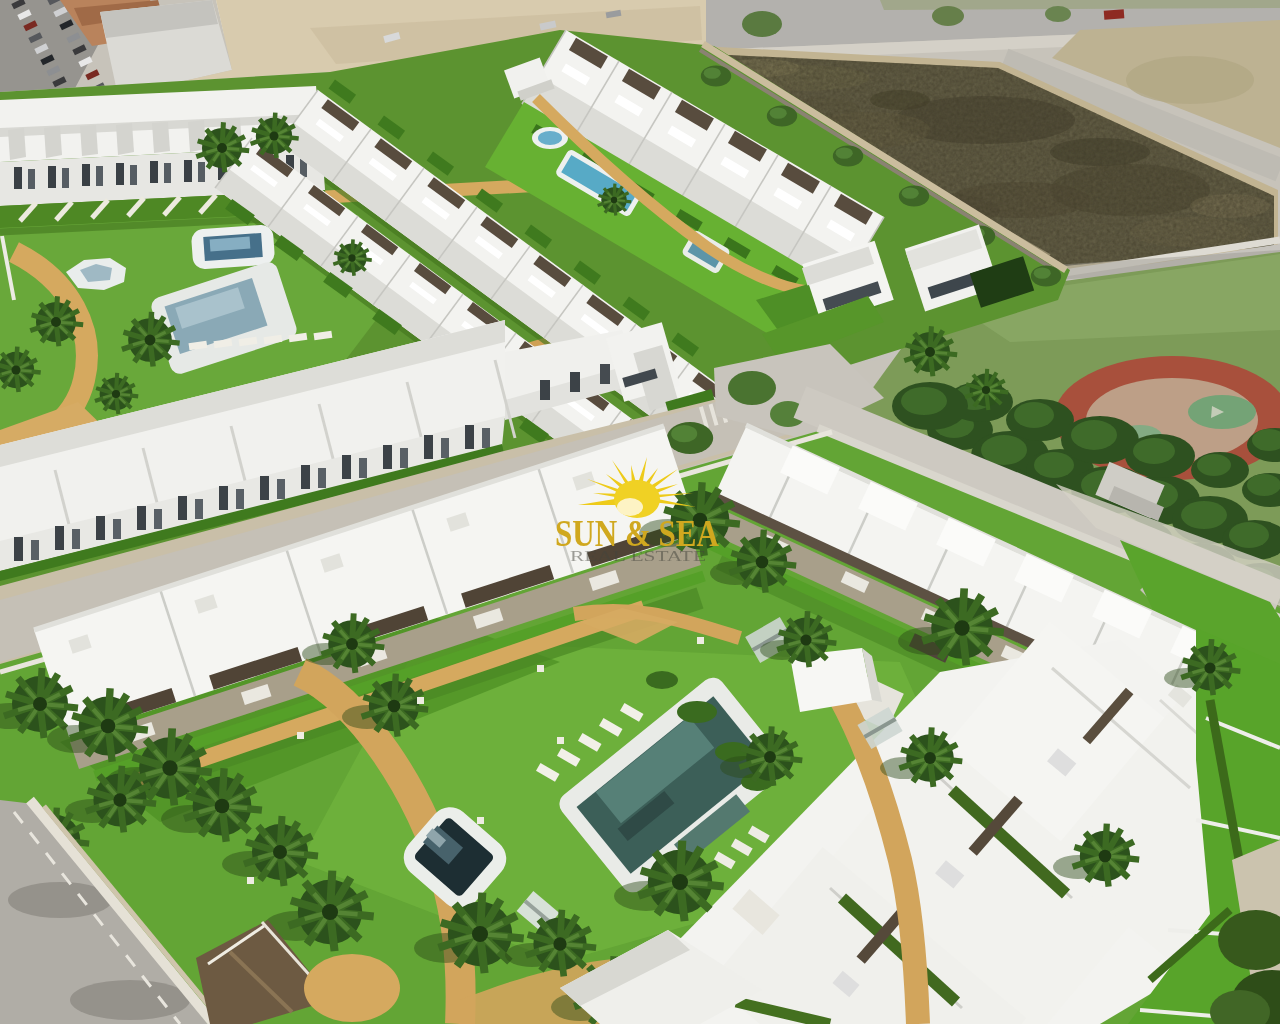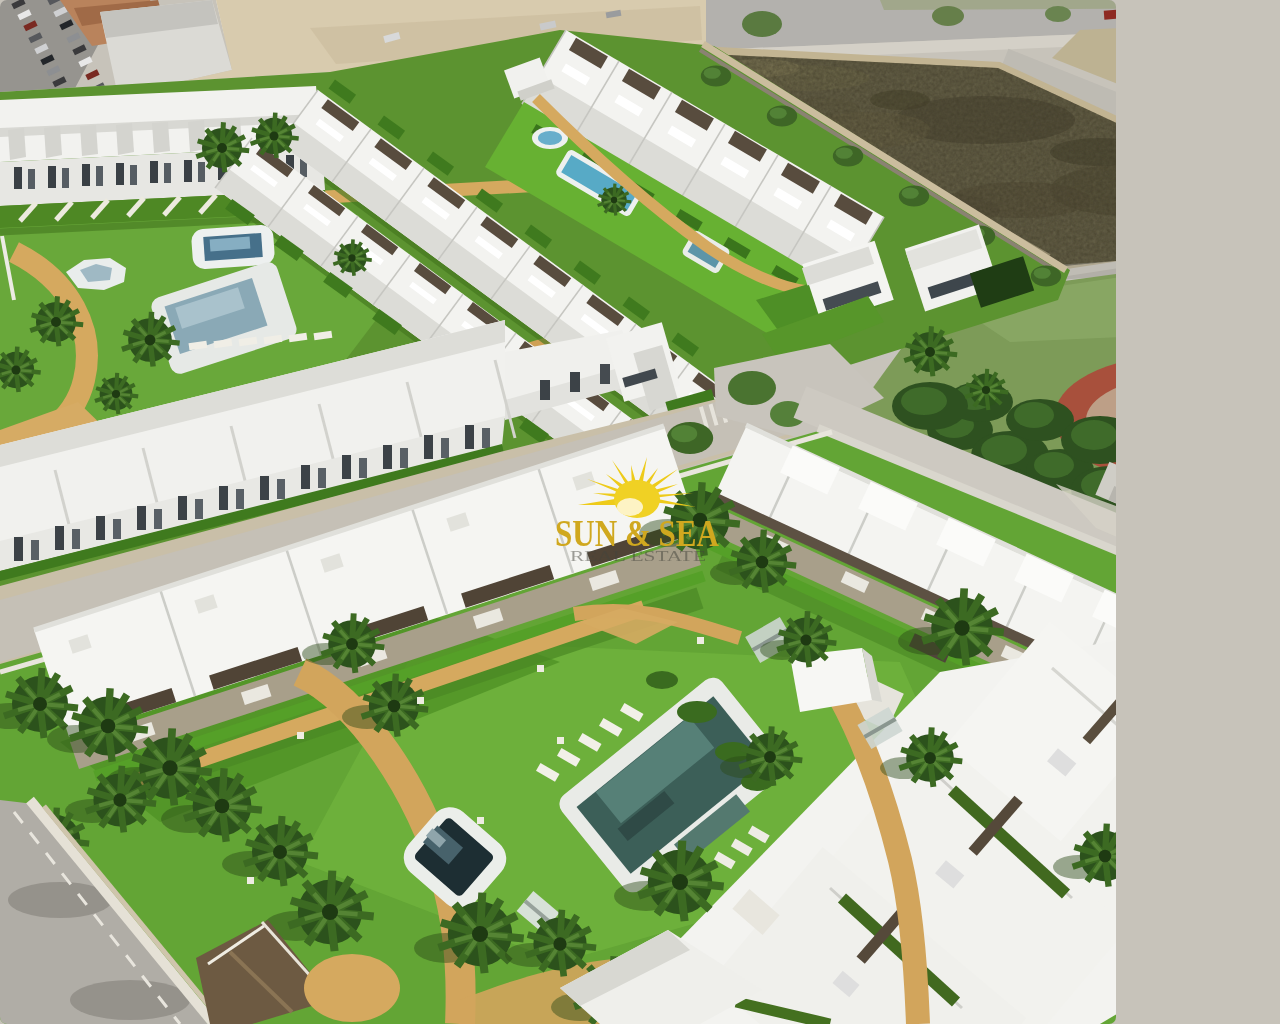--- a/index.html
+++ b/index.html
@@ -1,15 +1,15 @@
 <!DOCTYPE html>
 <html><head><meta charset="utf-8">
 <style>
 html,body{margin:0;padding:0;background:#c7c3ba;font-family:"Liberation Sans",sans-serif;}
-#scene{position:relative;width:1116px;height:1024px;overflow:hidden;border-radius:7px;}
+#scene{position:relative;width:1280px;height:1024px;overflow:hidden;}
 </style></head><body>
 <div id="scene">
 <svg width="1280" height="1024" viewBox="0 0 1280 1024">
 <defs>
 <filter id="speck" x="-5%" y="-5%" width="110%" height="110%">
   <feTurbulence type="fractalNoise" baseFrequency="0.3" numOctaves="2" seed="7" result="n"></feTurbulence>
   <feColorMatrix in="n" type="matrix" values="0 0 0 0 0  0 0 0 0 0  0 0 0 0 0  0.9 0.9 0.9 0 -0.85" result="a"></feColorMatrix>
   <feComposite in="SourceGraphic" in2="a" operator="in"></feComposite>
 </filter>
 <g id="palm">

